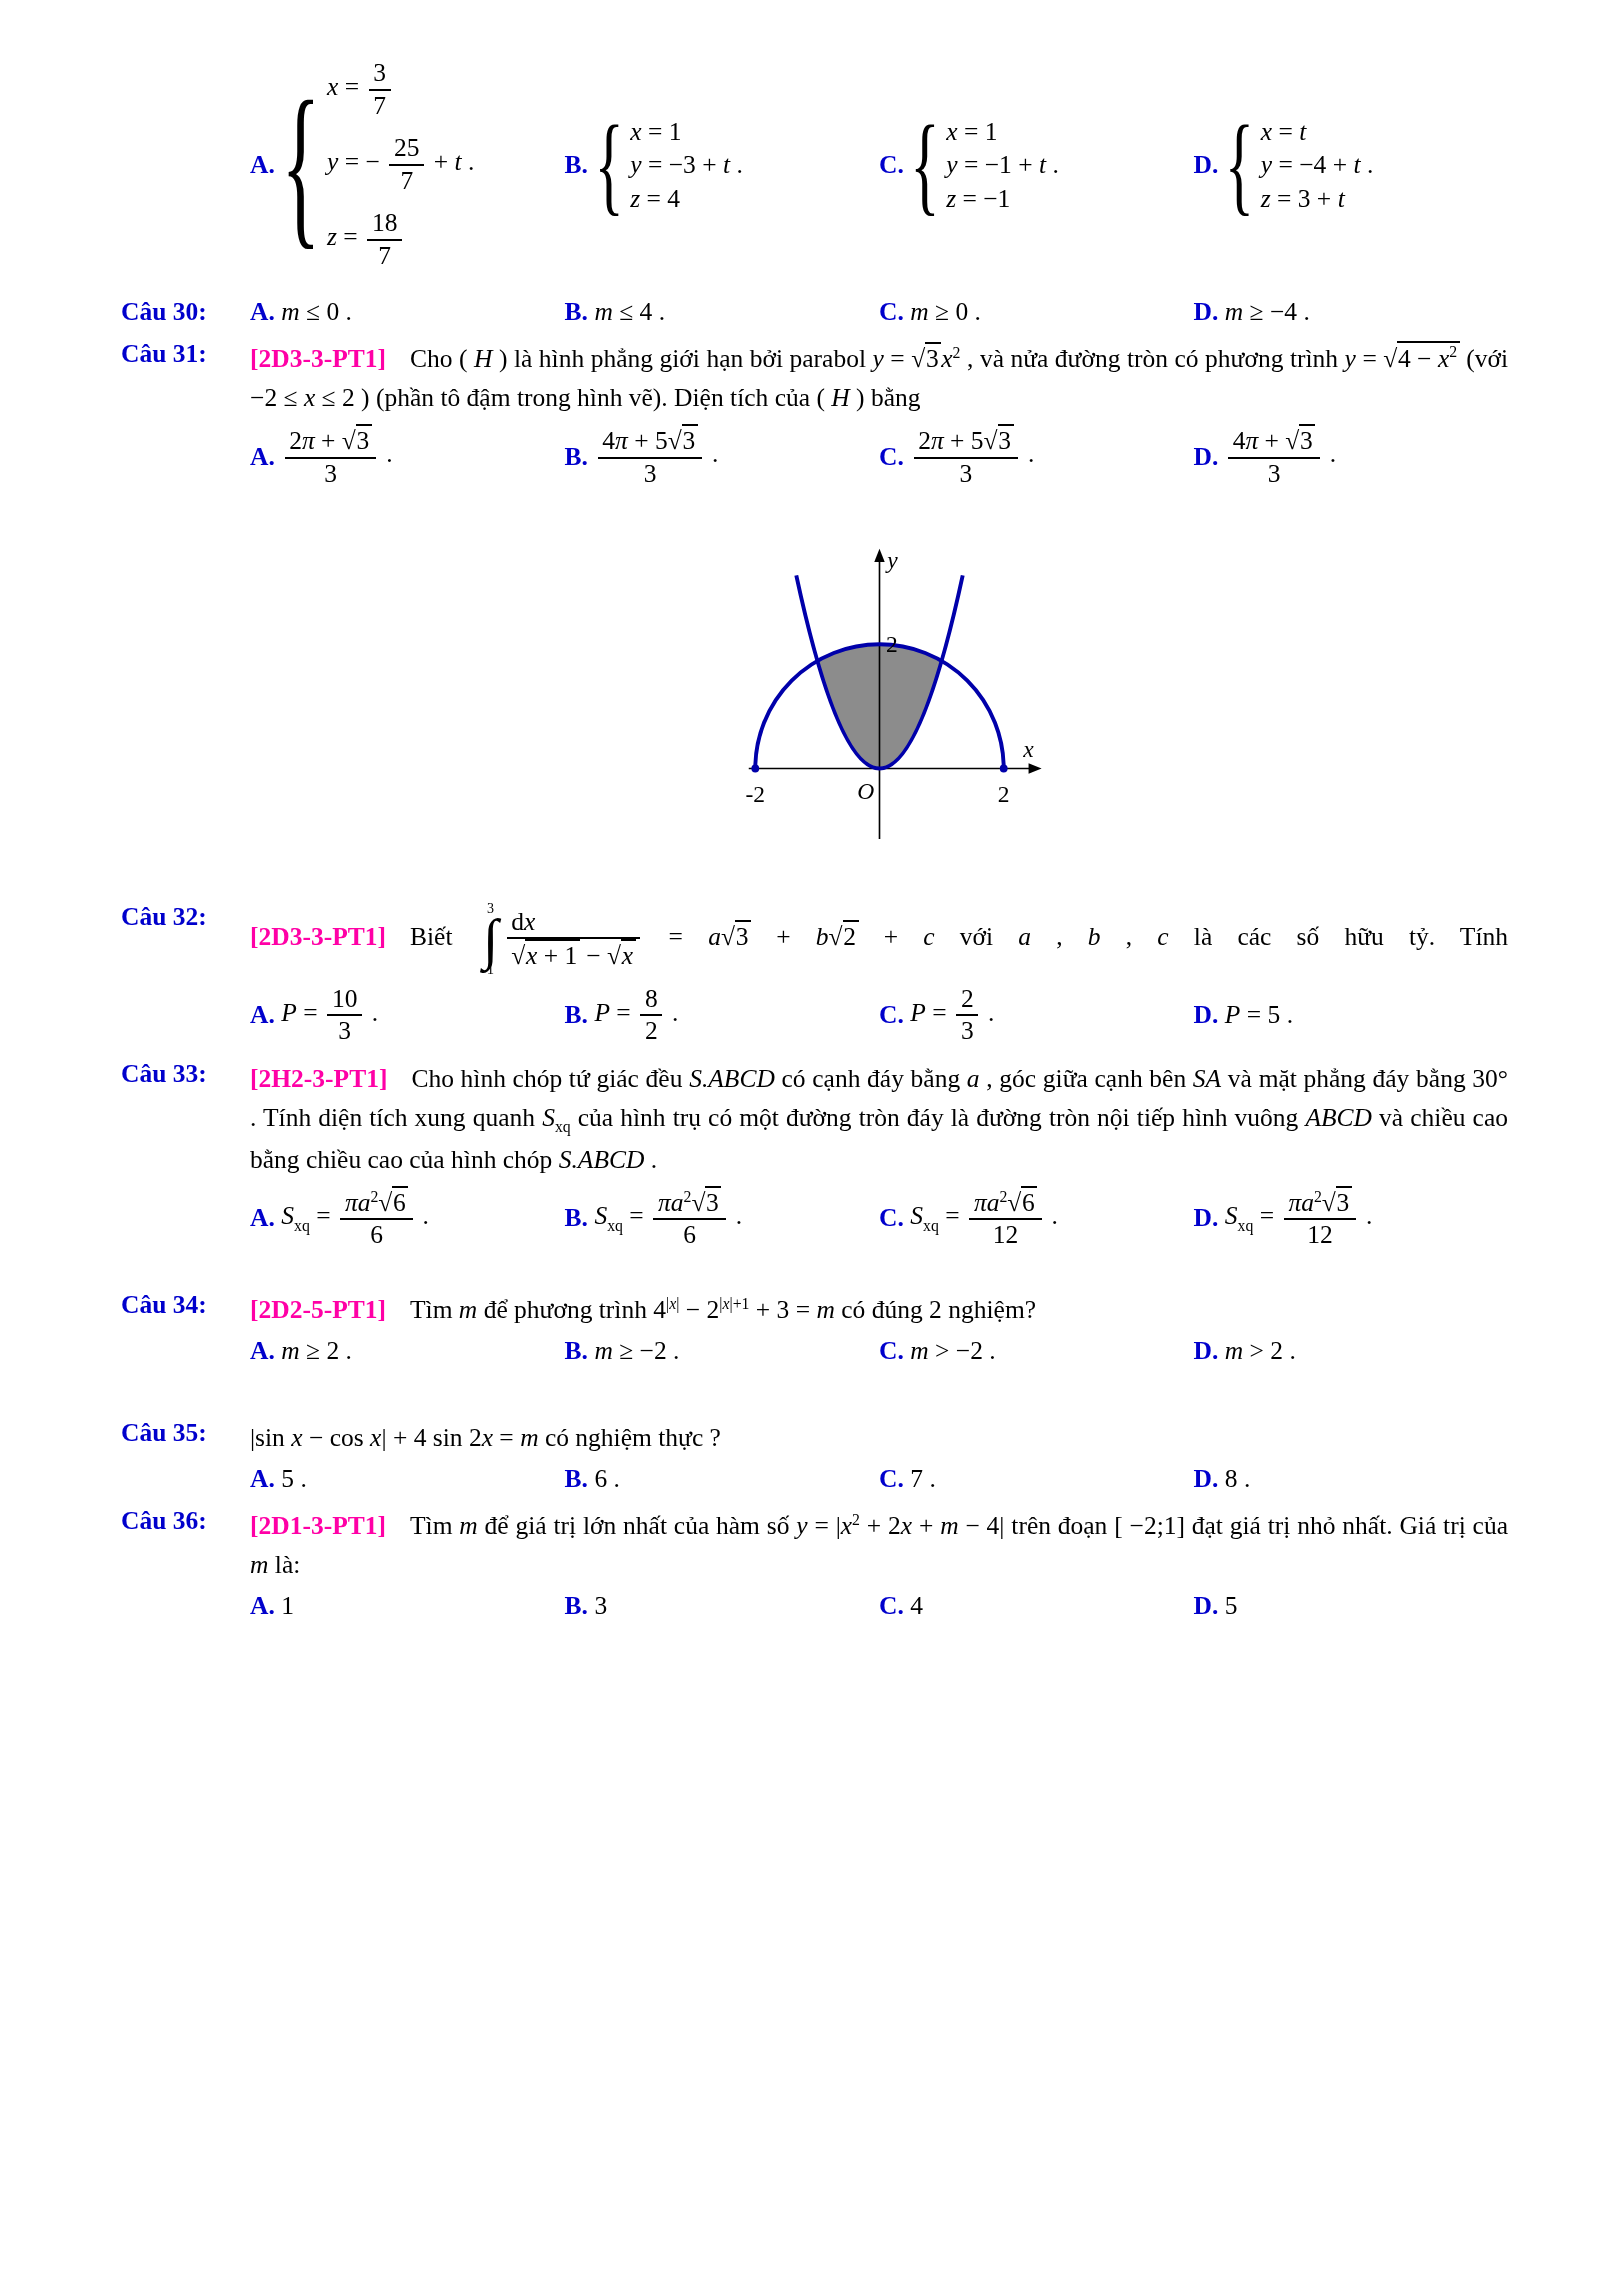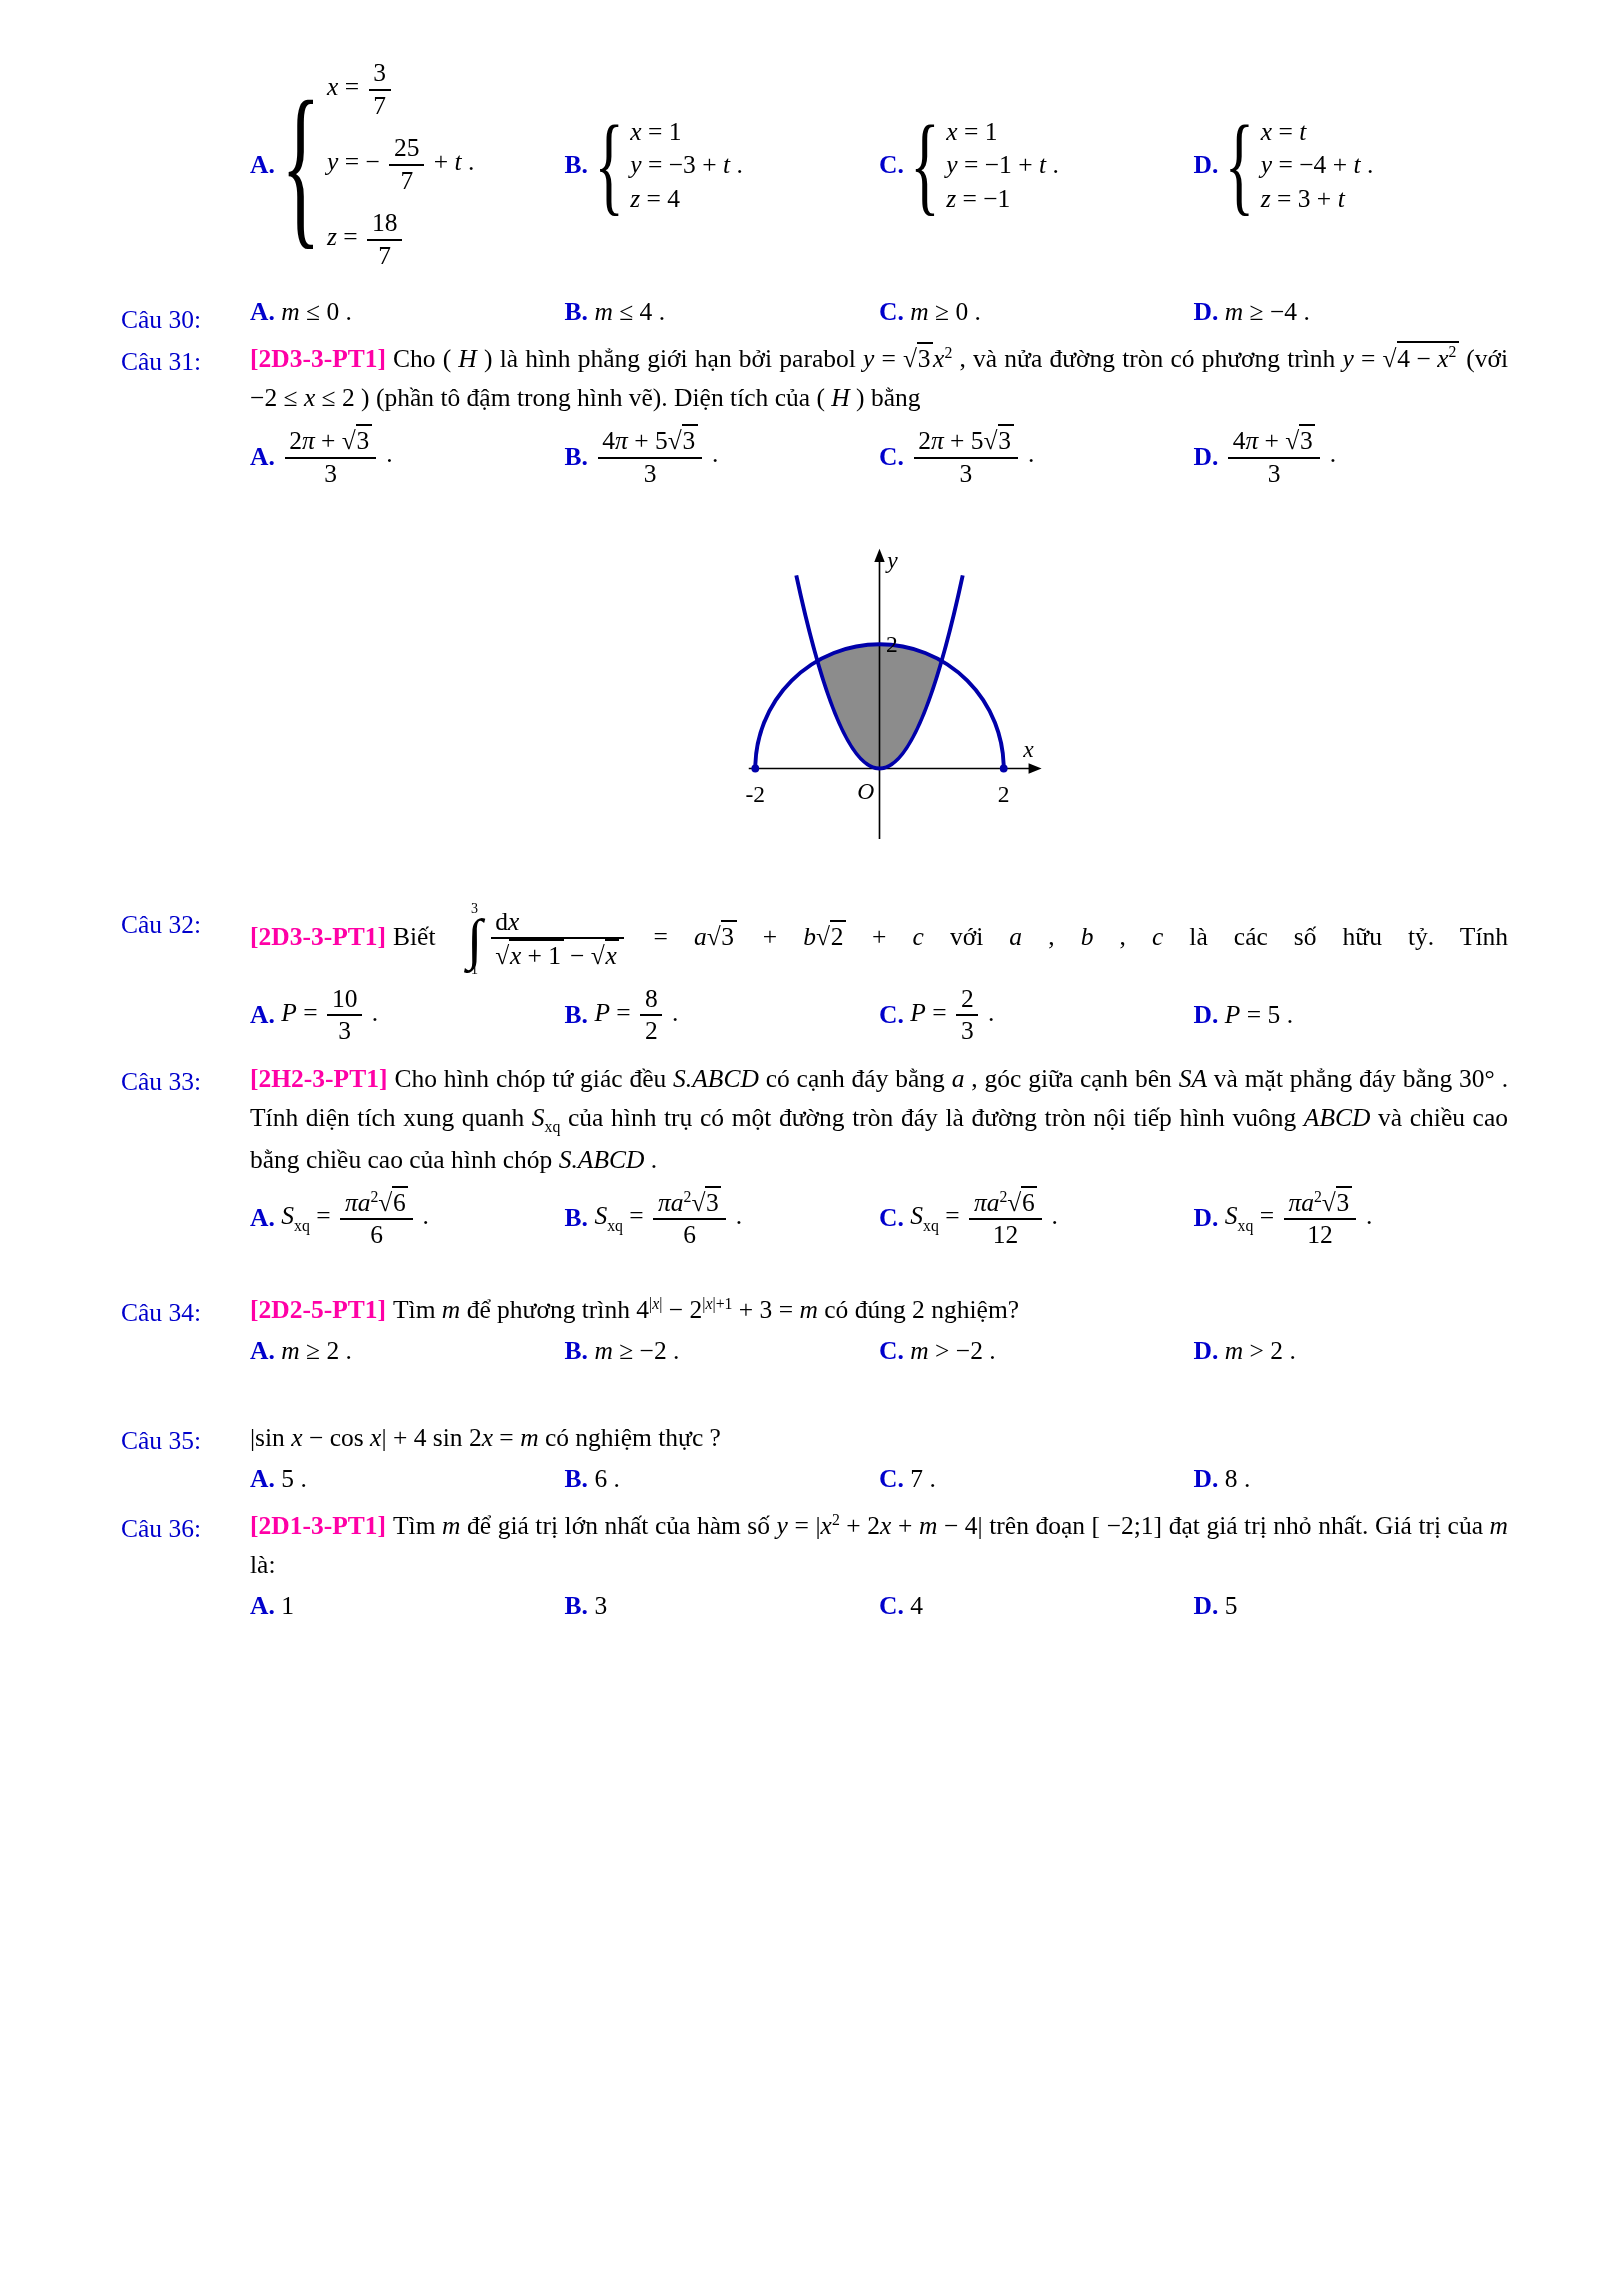--- a/index.html
+++ b/index.html
@@ -4,22 +4,22 @@
 <style>
   :root{ --blue:#0000cc; --pink:#ff00a6; --curve:#0000aa; --shade:#8c8c8c; }
   html,body{margin:0;padding:0;}
   body{
     width:1623px;height:2295px;background:#ffffff;color:#000;
     font-family:"Liberation Serif","DejaVu Serif",serif;
     font-size:25.5px; overflow:hidden; position:relative;
   }
   .content{padding:46px 115px 0 121px;}
   .q{position:relative;padding-left:129px;margin-bottom:11.8px;}
-  .q-label{position:absolute;left:0;top:8px;font-weight:normal;color:var(--blue);white-space:nowrap;}
-  .q-tag{font-weight:bold;color:var(--pink);margin-right:7px;}
+  .q-label{position:absolute;left:0;top:0;font-weight:bold;color:var(--blue);white-space:nowrap;}
+  .q-tag{font-weight:bold;color:var(--pink);margin-right:24px;}
   .q-body{text-align:justify;line-height:1.55;}
   .stretch{text-align-last:justify;}
   .line{line-height:1.55;}
   .opts{display:flex;margin-top:6.5px;}
   .opt{width:25%;display:flex;align-items:center;}
   .opt-label{font-weight:bold;color:var(--blue);margin-right:6.5px;flex:none;}
   .mi{font-style:italic;}
   sup,sub{font-size:.62em;}
   .frac{display:inline-block;text-align:center;vertical-align:middle;margin:0 3.3px;}
   .fnum{display:block;padding:0 4.6px;line-height:1.2;}

